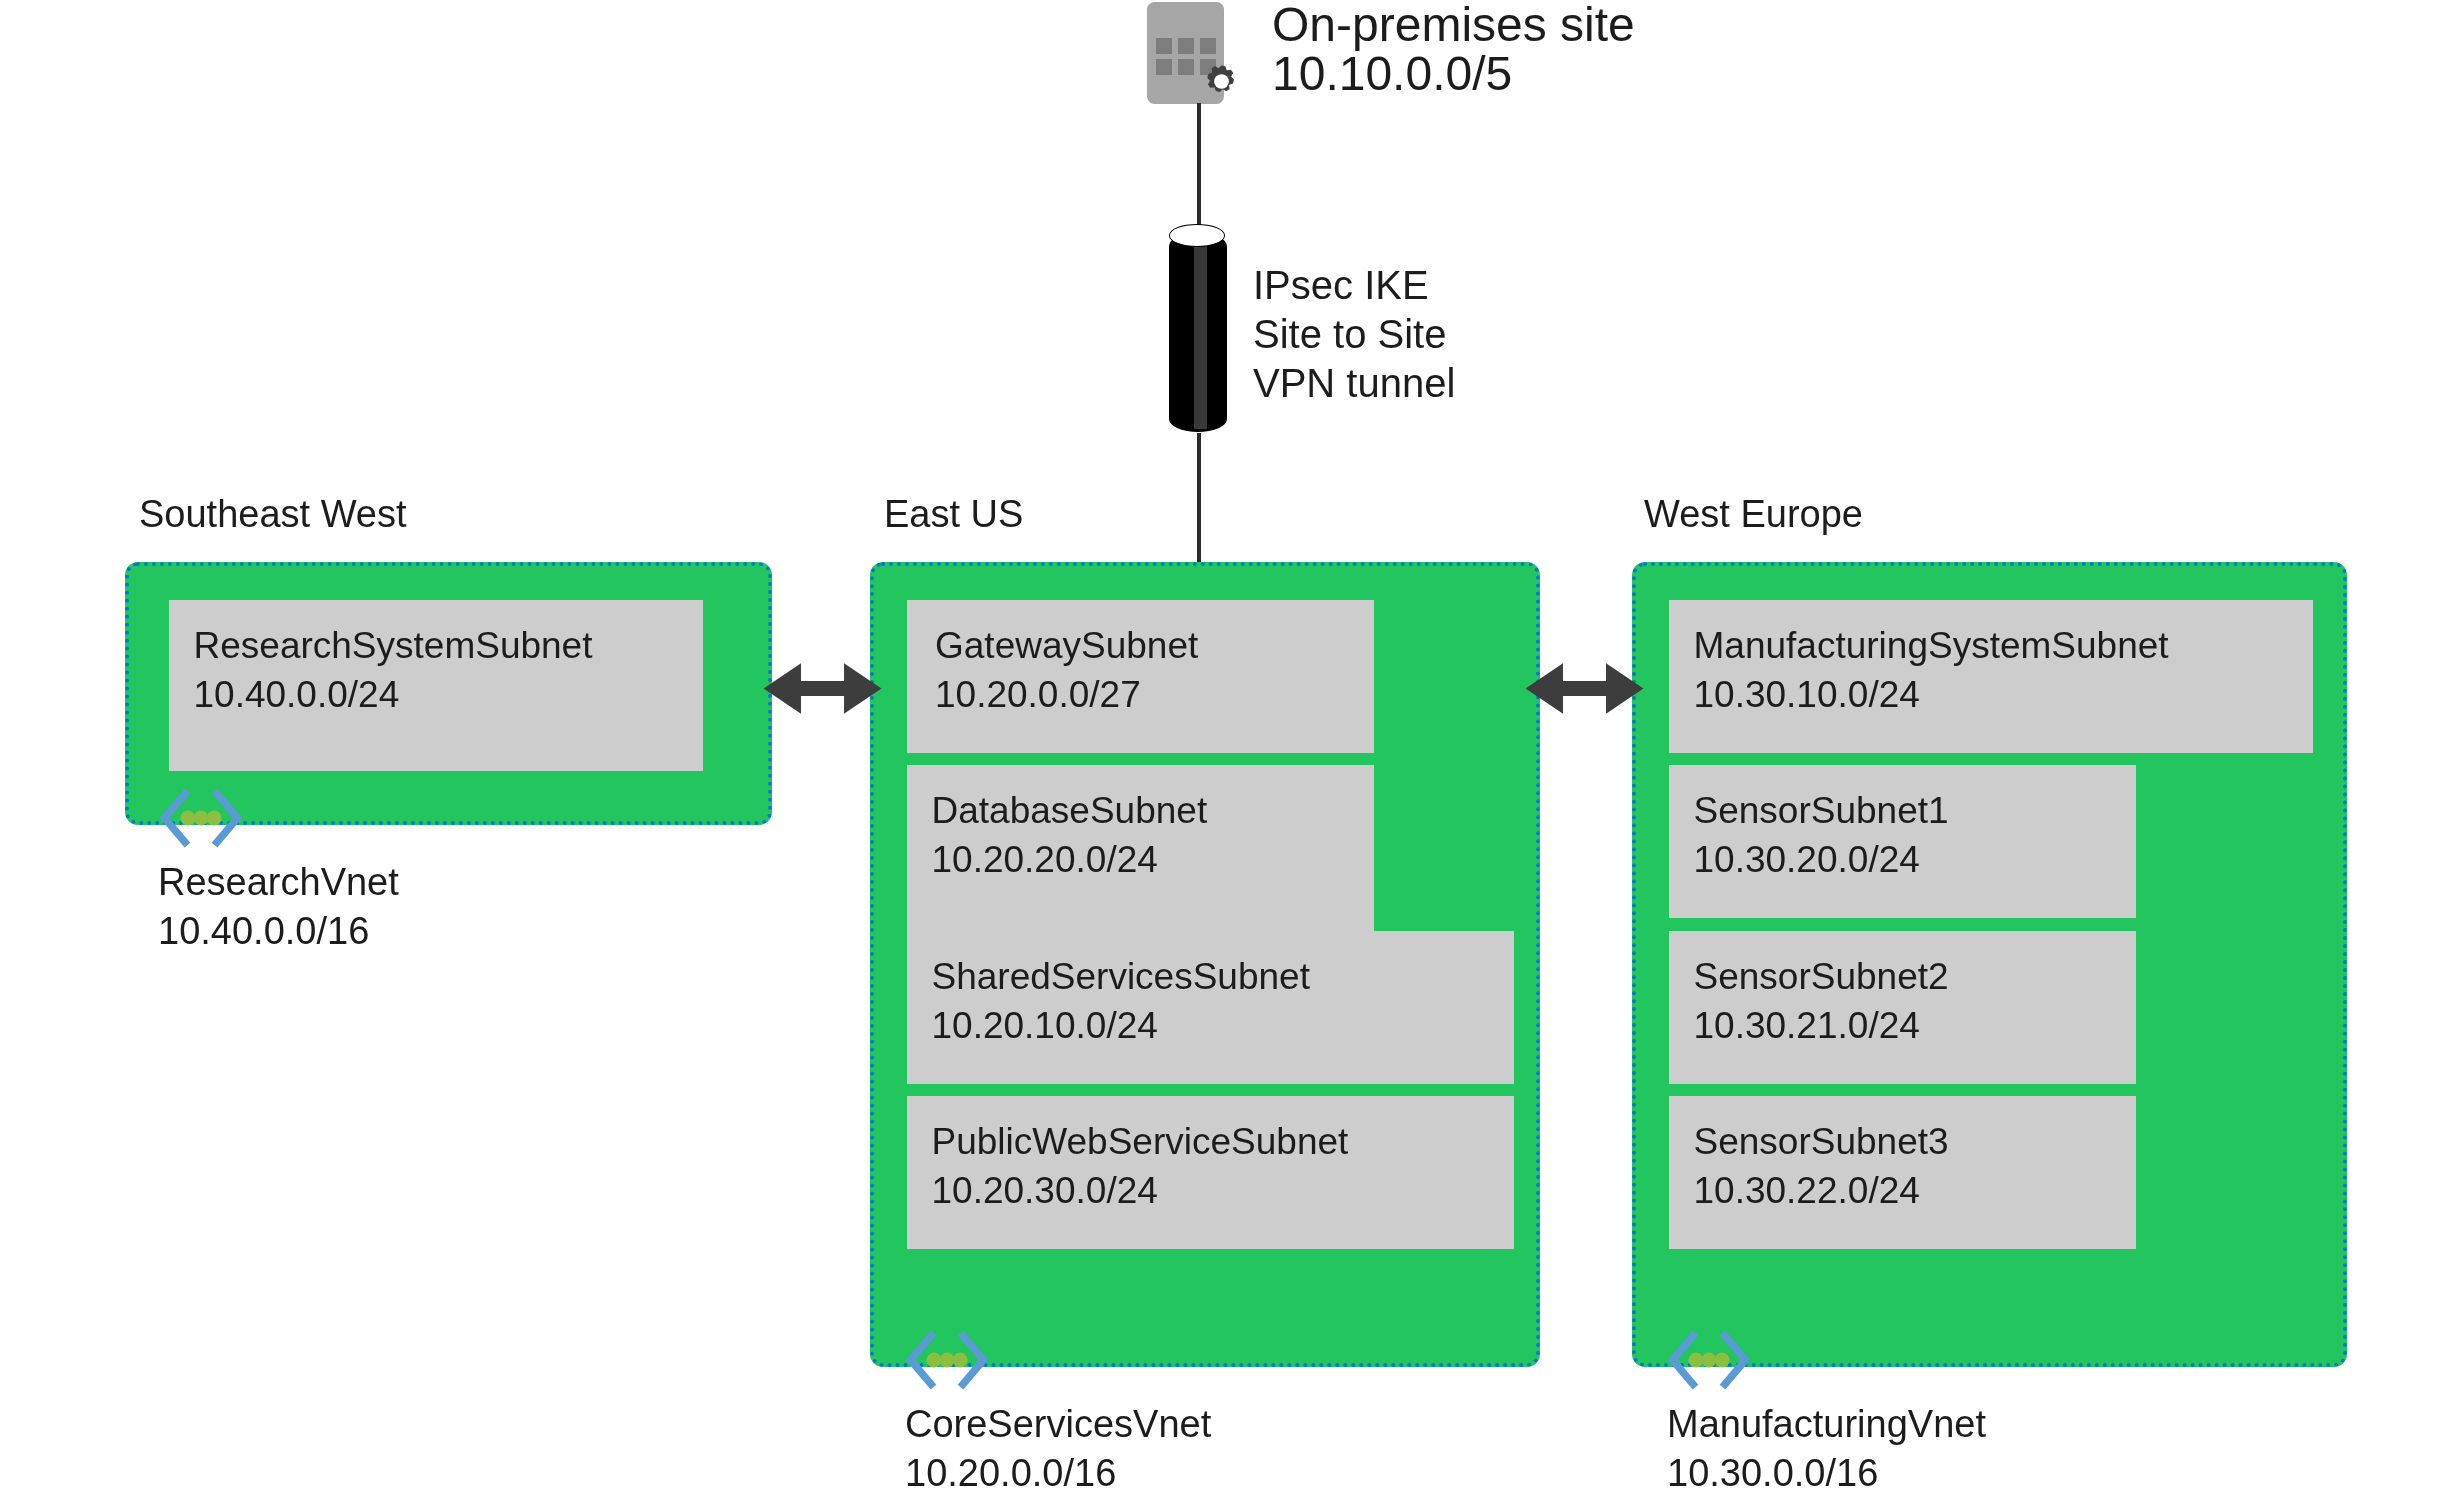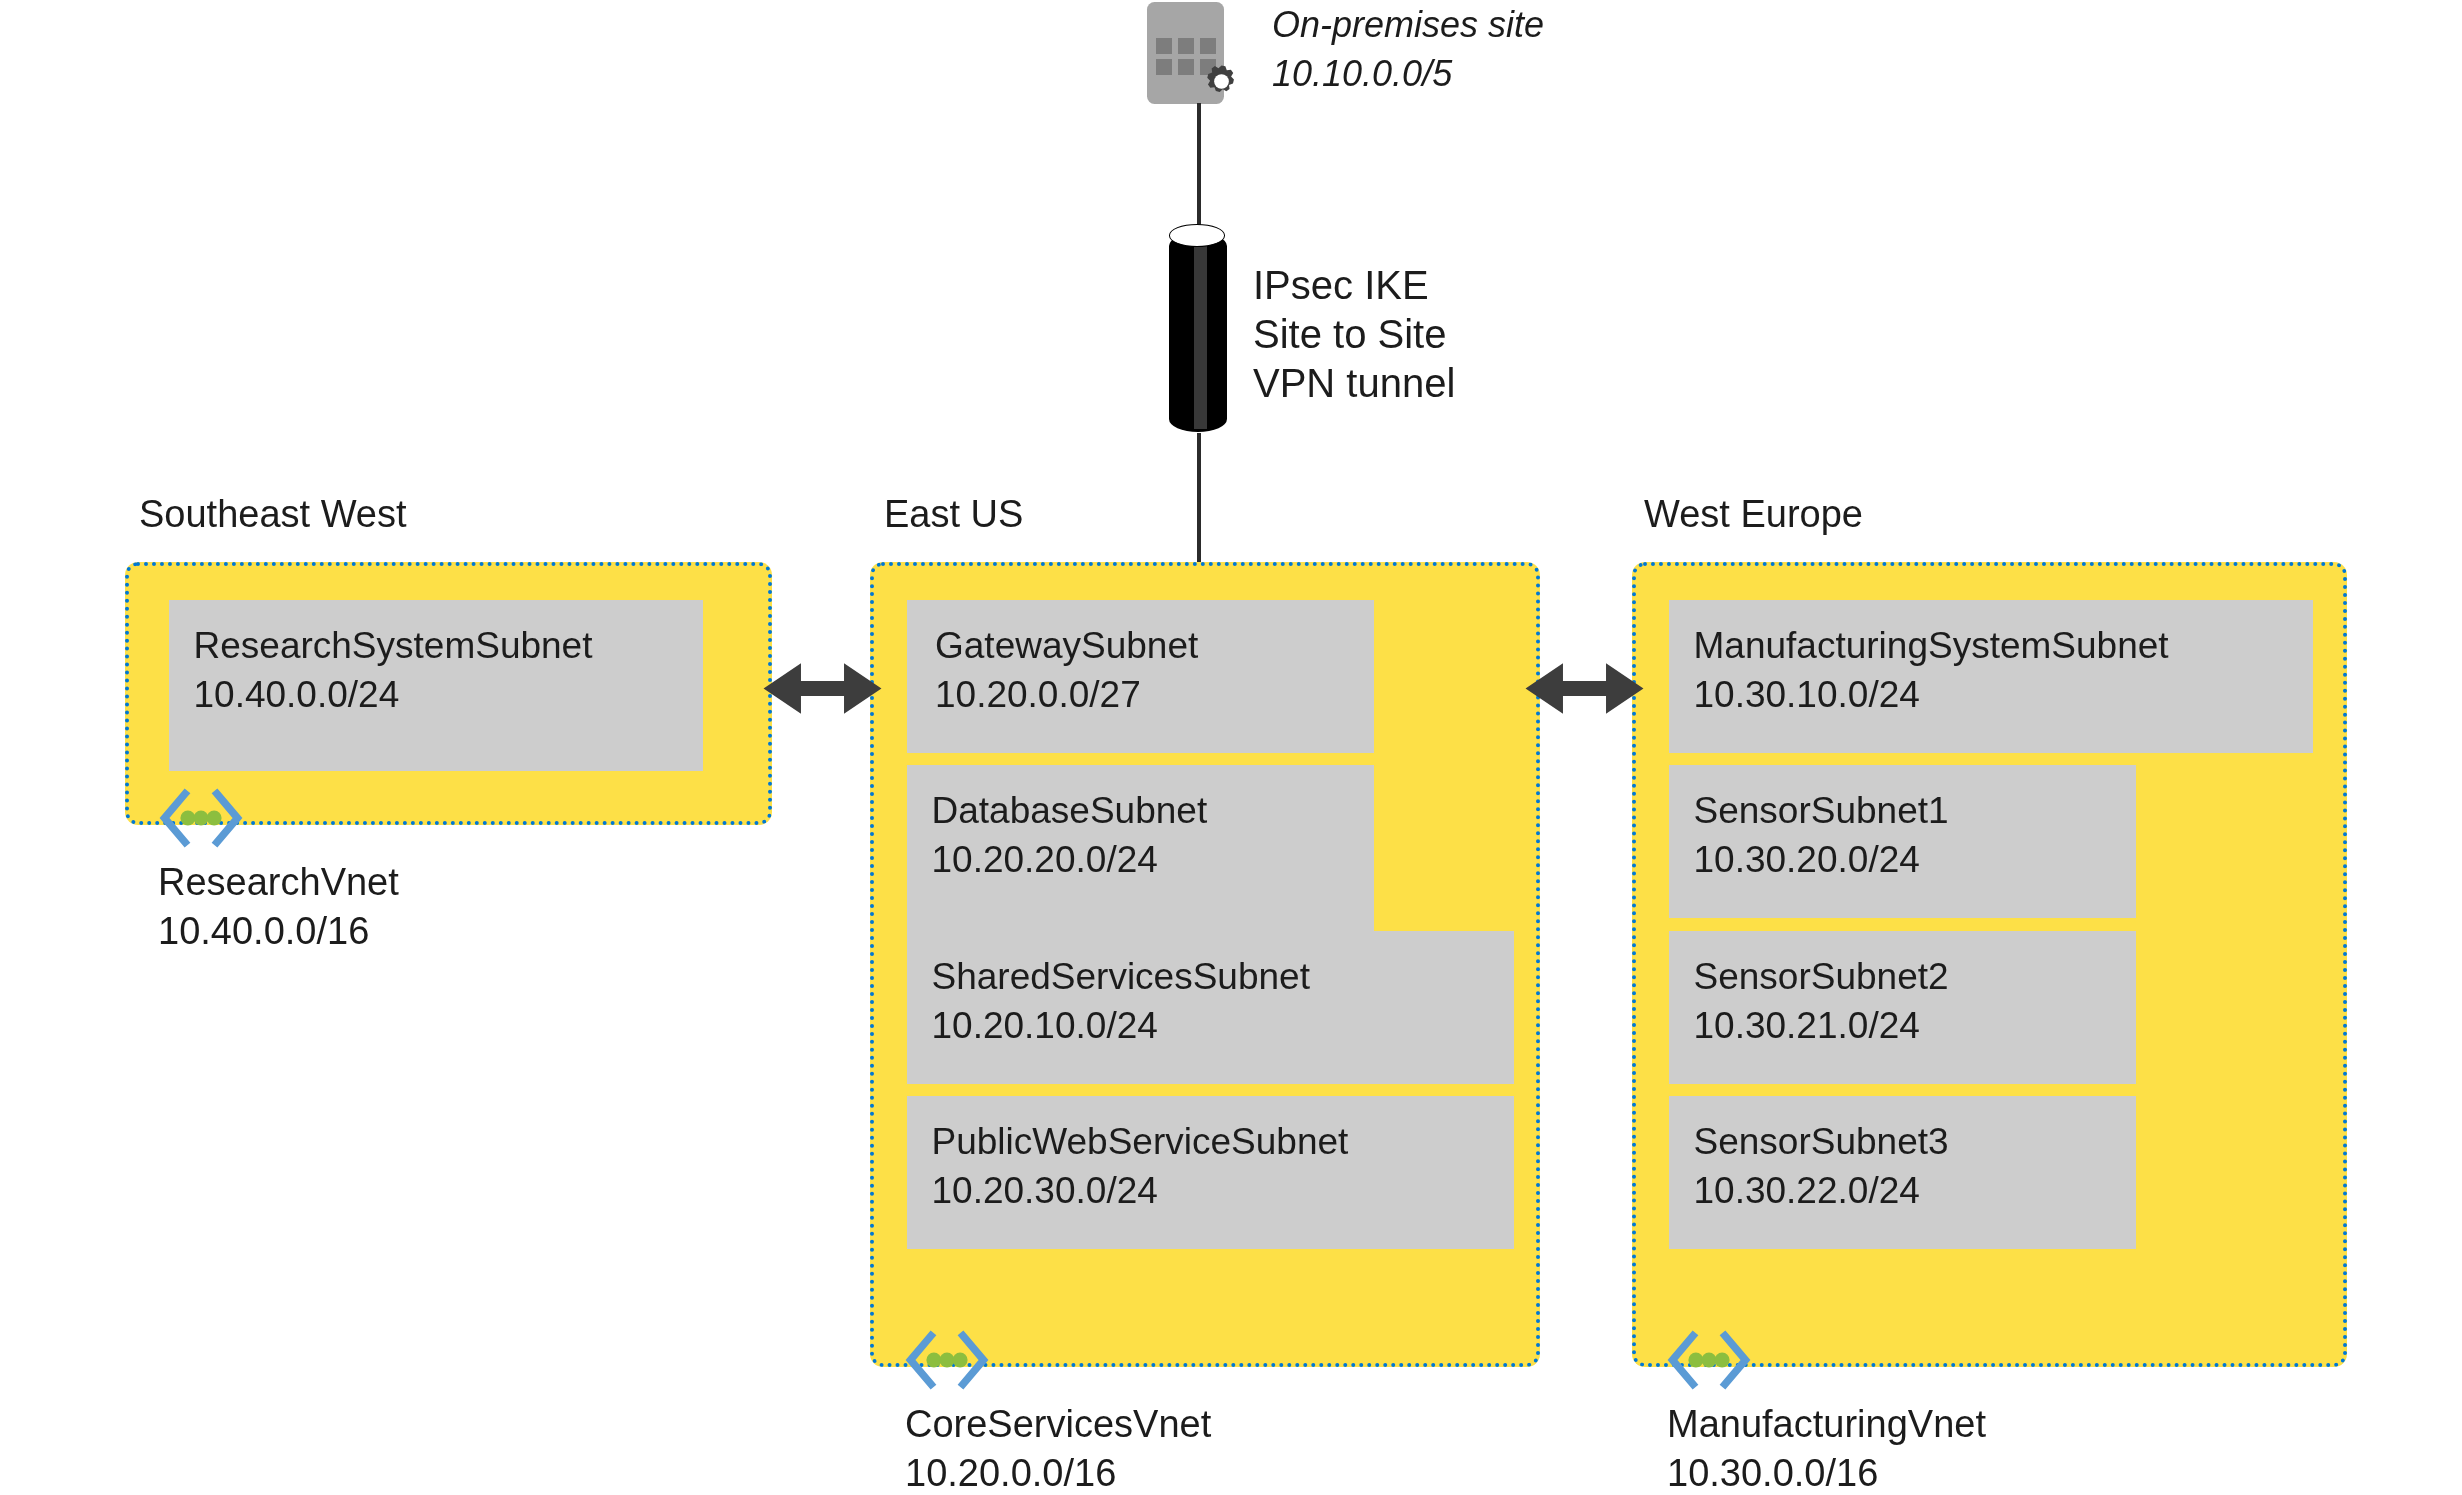--- a/index.html
+++ b/index.html
@@ -43,25 +43,24 @@
     gap: 4.7px 5.6px;
   }
   .building-window { background: #7d7d7d; }
   .gear-icon {
     position: absolute;
     left: 53px; top: 58px;
     width: 43px; height: 43px;
   }
   #onprem-label {
     left: 1272px; top: 0px;
-    font-size: 36px;
-    line-height: 49px;
-    color: #1c1c1c;
-    white-space: nowrap;
-    font-style: italic;
+    font-size: 48px;
+    line-height: 49px;
+    color: #1c1c1c;
+    white-space: nowrap;
   }
 
   
   .vline {
     background: #2b2b2b;
     width: 3.8px;
   }
   #vline-top   { left: 1197px; top: 103px; height: 124px; }
   #vline-bottom{ left: 1197px; top: 433px; height: 134px; }
 
@@ -103,21 +102,21 @@
     line-height: 43px;
     color: #1c1c1c;
     white-space: nowrap;
   }
   #region-sea { left: 139px;  top: 493px; }
   #region-eus { left: 884px;  top: 493px; }
   #region-we  { left: 1644px; top: 493px; }
 
   
   .vnet-box {
-    background: #fde047;
+    background: #22c55e;
     border: 4.7px dotted #0078d4;
     border-radius: 13px;
     box-sizing: border-box;
   }
   #vnet-sea { left: 125px;  top: 562px; width: 647px;  height: 263px; }
   #vnet-eus { left: 870px;  top: 562px; width: 670px;  height: 805px; }
   #vnet-we  { left: 1632px; top: 562px; width: 715px;  height: 805px; }
 
   
   .subnet {

